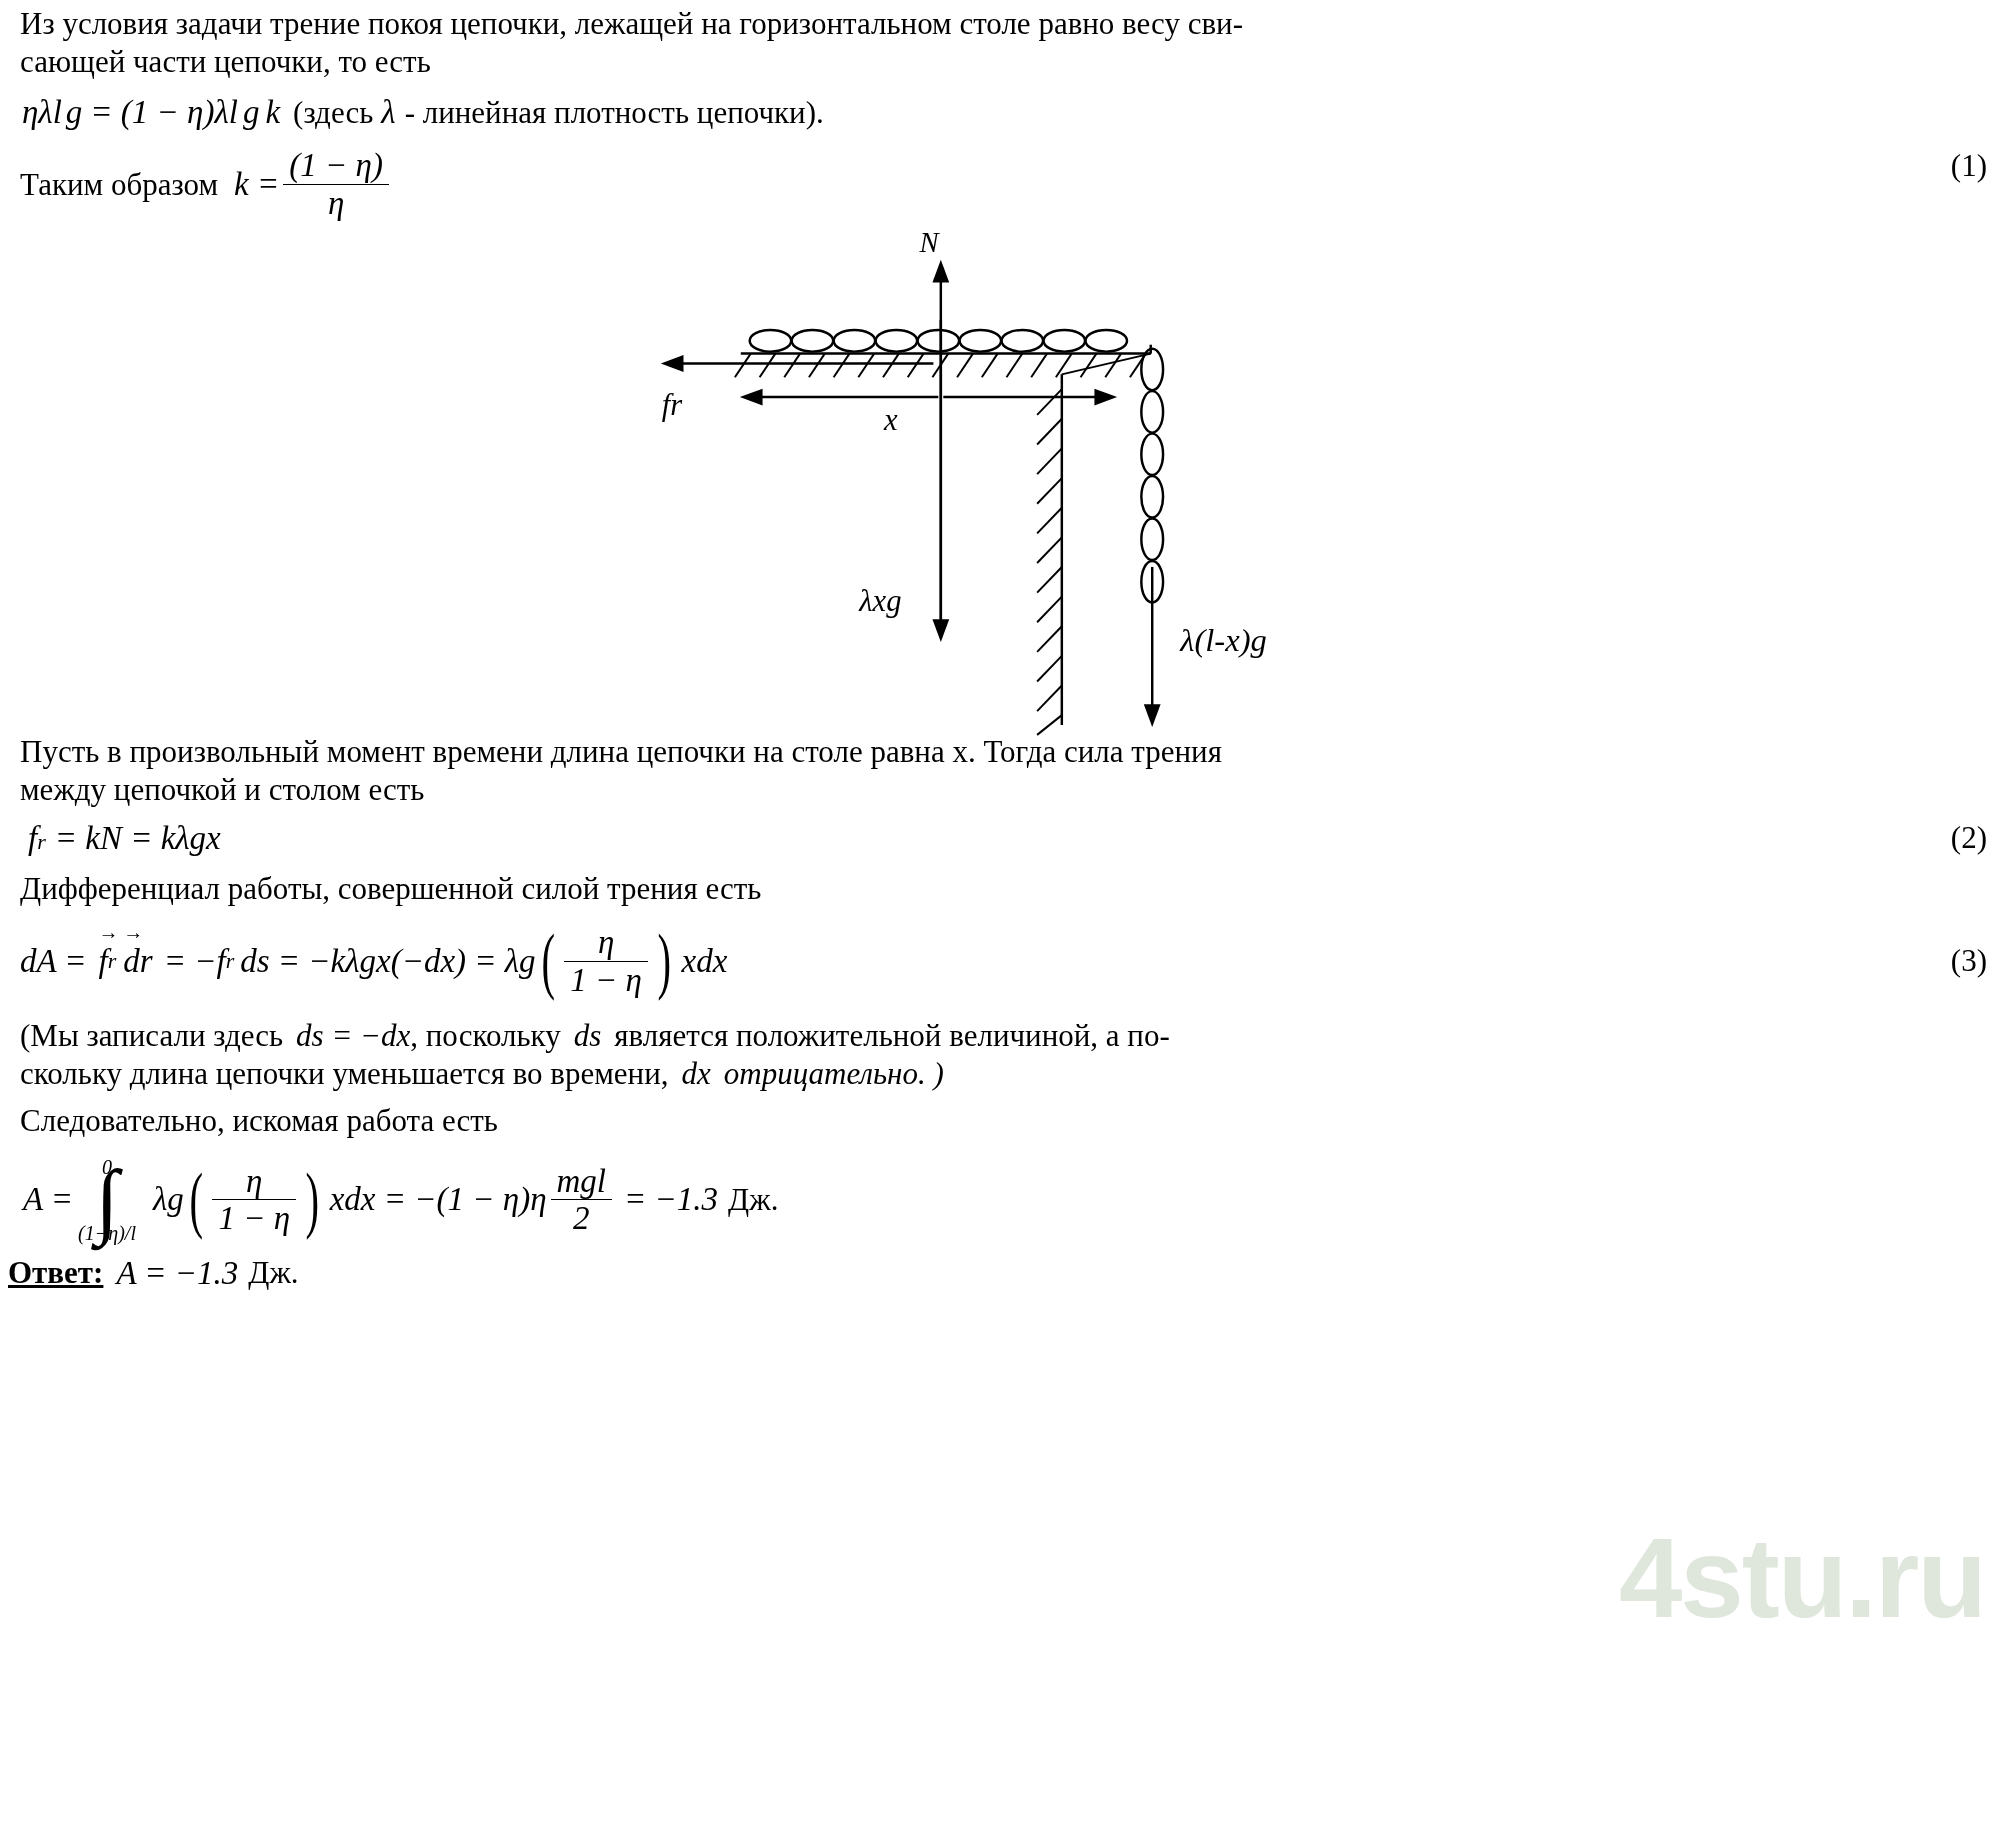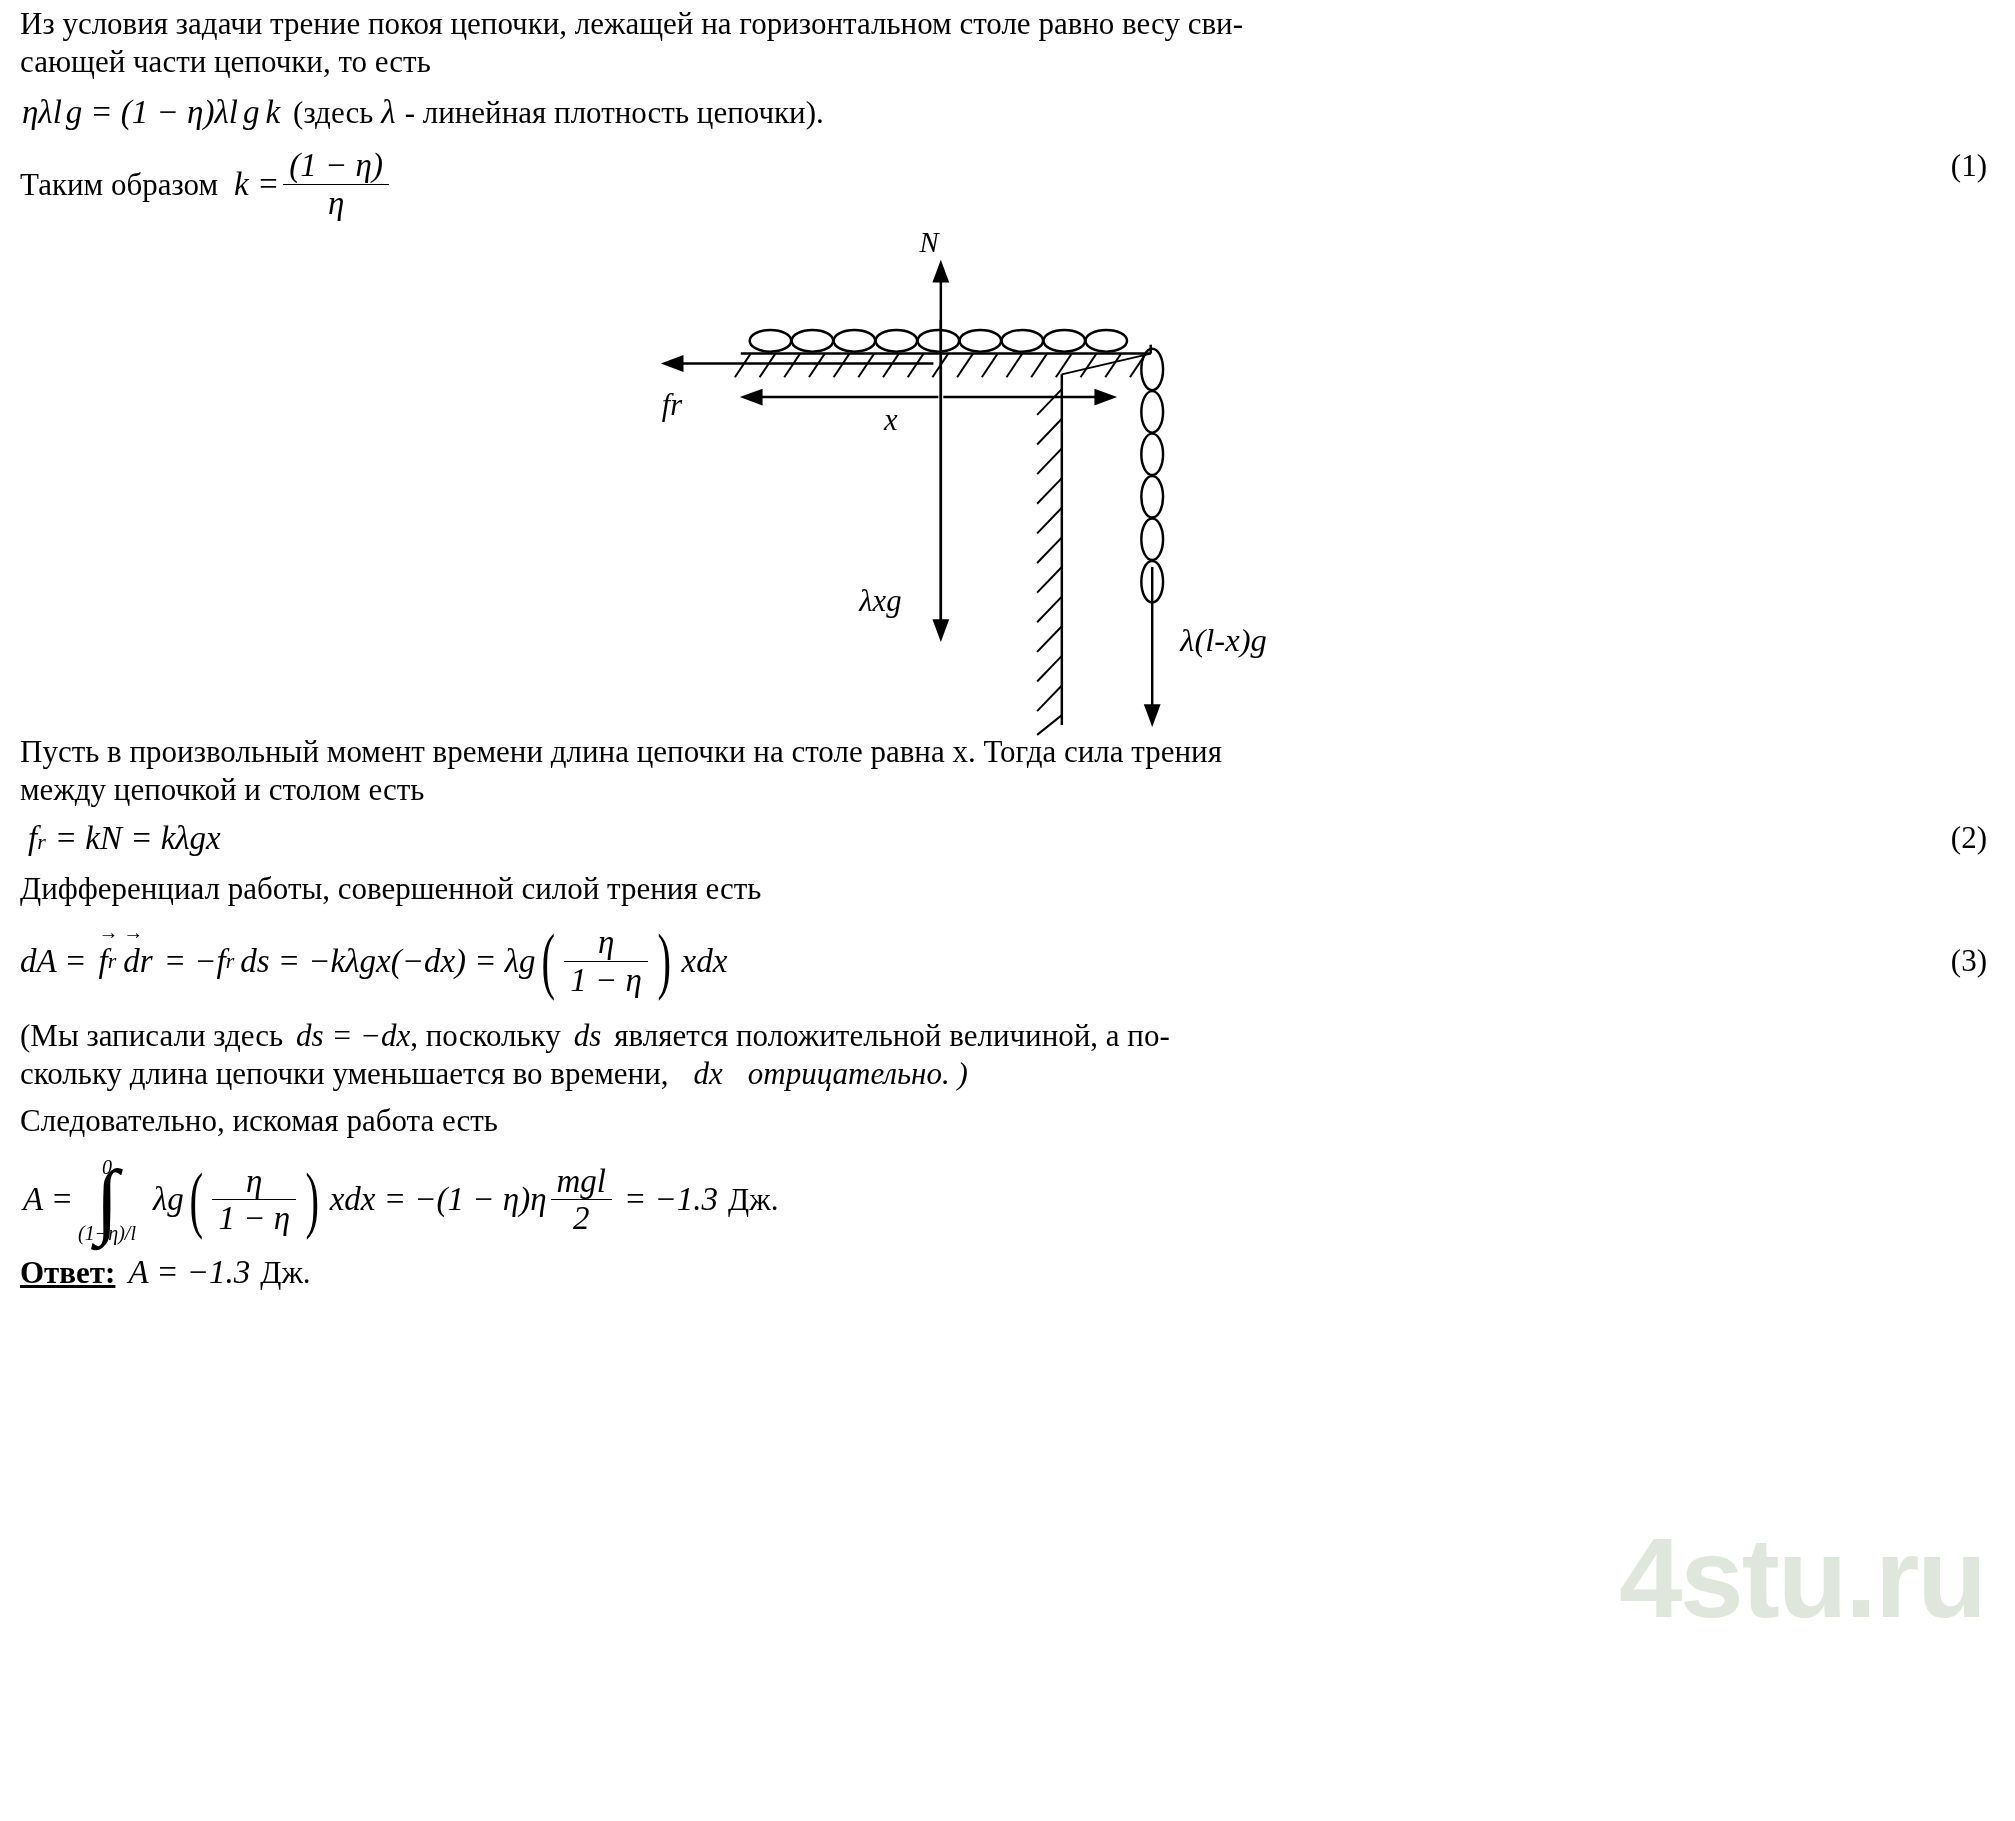--- a/index.html
+++ b/index.html
@@ -301,21 +301,21 @@
   </div>
 
   <div class="txt para" style="margin-top:20px;">
     <div style="display:flex; align-items:baseline; flex-wrap:nowrap;">
       <span>(Мы  записали  здесь</span>
       <span class="math" style="margin-left:13px; font-size:31px;">ds = −dx</span>
       <span>,  поскольку</span>
       <span class="math" style="margin-left:13px; font-size:31px;">ds</span>
       <span style="margin-left:13px;">является  положительной  величиной,  а  по-</span>
     </div>
-    <div style="display:flex; align-items:baseline;gap:12px;">
+    <div style="display:flex; align-items:baseline;">
       <span>скольку длина цепочки уменьшается во времени,</span>
       <span class="math" style="margin-left:13px; font-size:31px;">dx</span>
       <span style="margin-left:13px;font-style:italic;">отрицательно. )</span>
     </div>
   </div>
 
   <div class="txt para" style="margin-top:9px;">Следовательно, искомая работа есть</div>
 
   <div style="margin:17px 0 0 23px; display:flex; align-items:center;">
     <span class="math">A =</span>
@@ -333,21 +333,21 @@
     <span class="bigparen">)</span>
     <span class="math" style="margin-left:5px;">xdx = −(1 − η)η</span>
     <span class="frac math">
       <span class="num">mgl</span>
       <span class="den">2</span>
     </span>
     <span class="math" style="margin-left:8px;">= −1.3</span>
     <span class="txt" style="margin-left:10px;">Дж.</span>
   </div>
 
-  <div style="margin:11px 0 0 20px; display:flex; align-items:center;">
+  <div style="margin:11px 0 0 8px; display:flex; align-items:flex-end;">
     <span class="txt answer-u">Ответ:</span>
     <span class="math" style="margin-left:13px;">A = −1.3</span>
     <span class="txt" style="margin-left:10px;">Дж.</span>
   </div>
 
   <div class="watermark">4stu.ru</div>
 
 </div>
 
 

